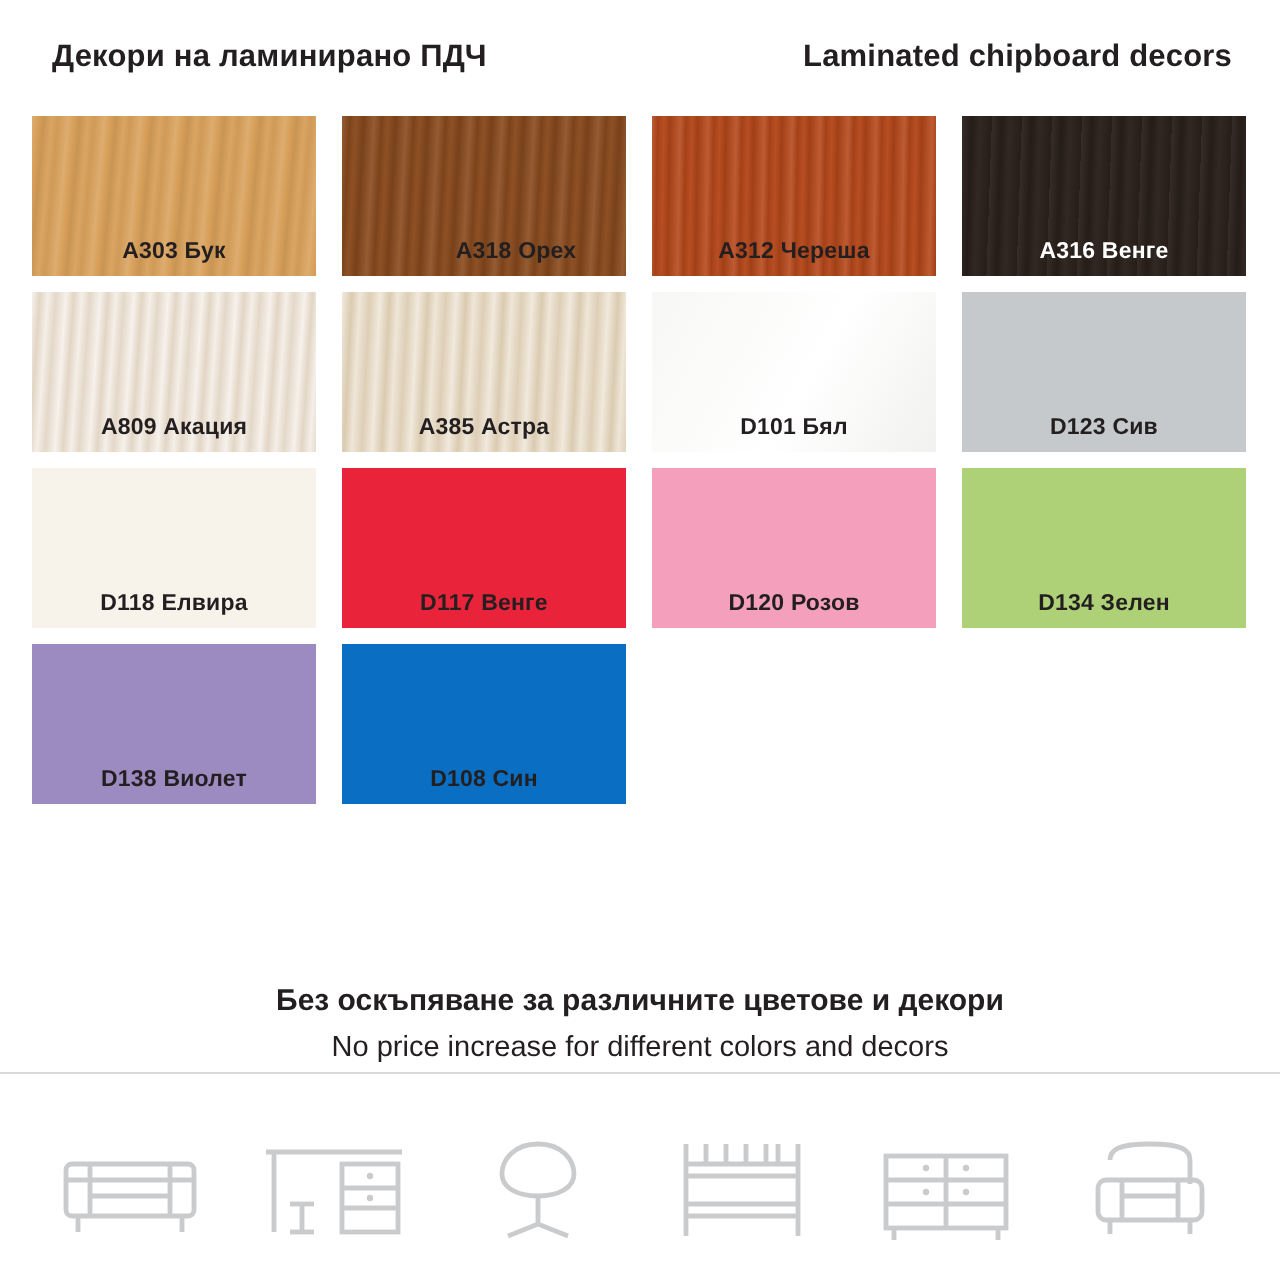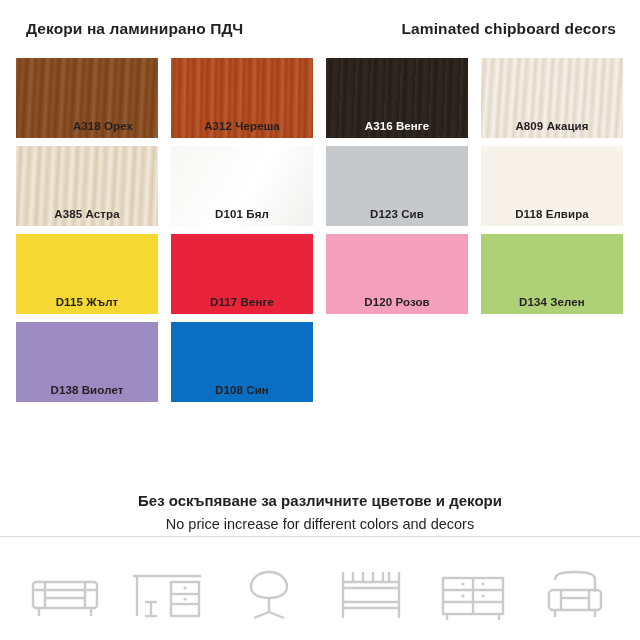--- a/index.html
+++ b/index.html
@@ -184,20 +184,23 @@
 <body>
 
 <div class="page">
 
   <div class="headings">
     <div class="heading-text heading-left">Декори на ламинирано ПДЧ</div>
     <div class="heading-text heading-right">Laminated chipboard decors</div>
   </div>
 
   <div class="grid" id="swatch-grid">
+      <div class="swatch grain-1" style="background-color: rgb(216, 160, 90);">
+        <div class="label" style="color: rgb(35, 31, 32);">A303 Бук</div>
+      </div>
       <div class="swatch grain-2" style="background-color: rgb(138, 75, 30);">
         <div class="label" style="color: rgb(35, 31, 32); padding-left: 32px;">A318 Орех</div>
       </div>
       <div class="swatch grain-3" style="background-color: rgb(181, 71, 26);">
         <div class="label" style="color: rgb(35, 31, 32);">A312 Череша</div>
       </div>
       <div class="swatch grain-4" style="background-color: rgb(43, 33, 28);">
         <div class="label" style="color: rgb(255, 255, 255);">A316 Венге</div>
       </div>
       <div class="swatch grain-light" style="background-color: rgb(236, 226, 214); text-decoration: underline;">
@@ -207,23 +210,20 @@
         <div class="label" style="color: rgb(35, 31, 32);">A385 Астра</div>
       </div>
       <div class="swatch grain-white" style="background-color: rgb(246, 246, 244);">
         <div class="label" style="color: rgb(35, 31, 32);">D101 Бял</div>
       </div>
       <div class="swatch" style="background-color: rgb(198, 201, 203);">
         <div class="label" style="color: rgb(35, 31, 32);">D123 Сив</div>
       </div>
       <div class="swatch" style="background-color: rgb(247, 243, 234);">
         <div class="label" style="color: rgb(35, 31, 32);">D118 Елвира</div>
-      </div>
-      <div class="swatch" style="background-color: rgb(245, 216, 50);">
-        <div class="label" style="color: rgb(35, 31, 32);">D115 Жълт</div>
       </div>
       <div class="swatch" style="background-color: rgb(232, 35, 58);">
         <div class="label" style="color: rgb(35, 31, 32);">D117 Венге</div>
       </div>
       <div class="swatch" style="background-color: rgb(244, 160, 188);">
         <div class="label" style="color: rgb(35, 31, 32);">D120 Розов</div>
       </div>
       <div class="swatch" style="background-color: rgb(174, 209, 119);">
         <div class="label" style="color: rgb(35, 31, 32);">D134 Зелен</div>
       </div>

